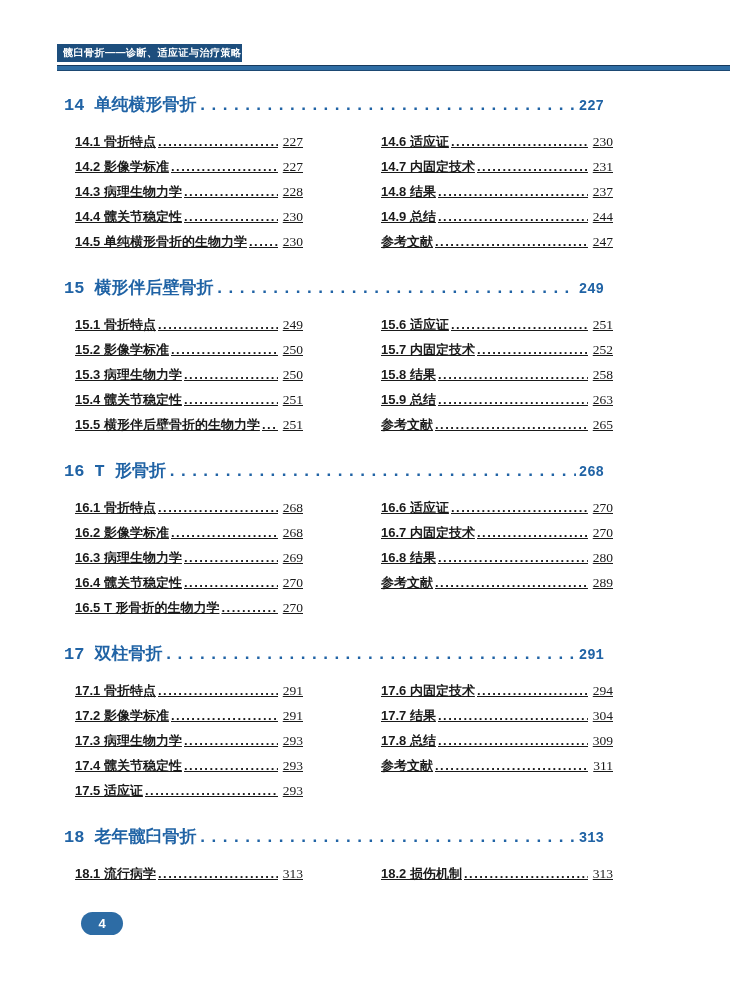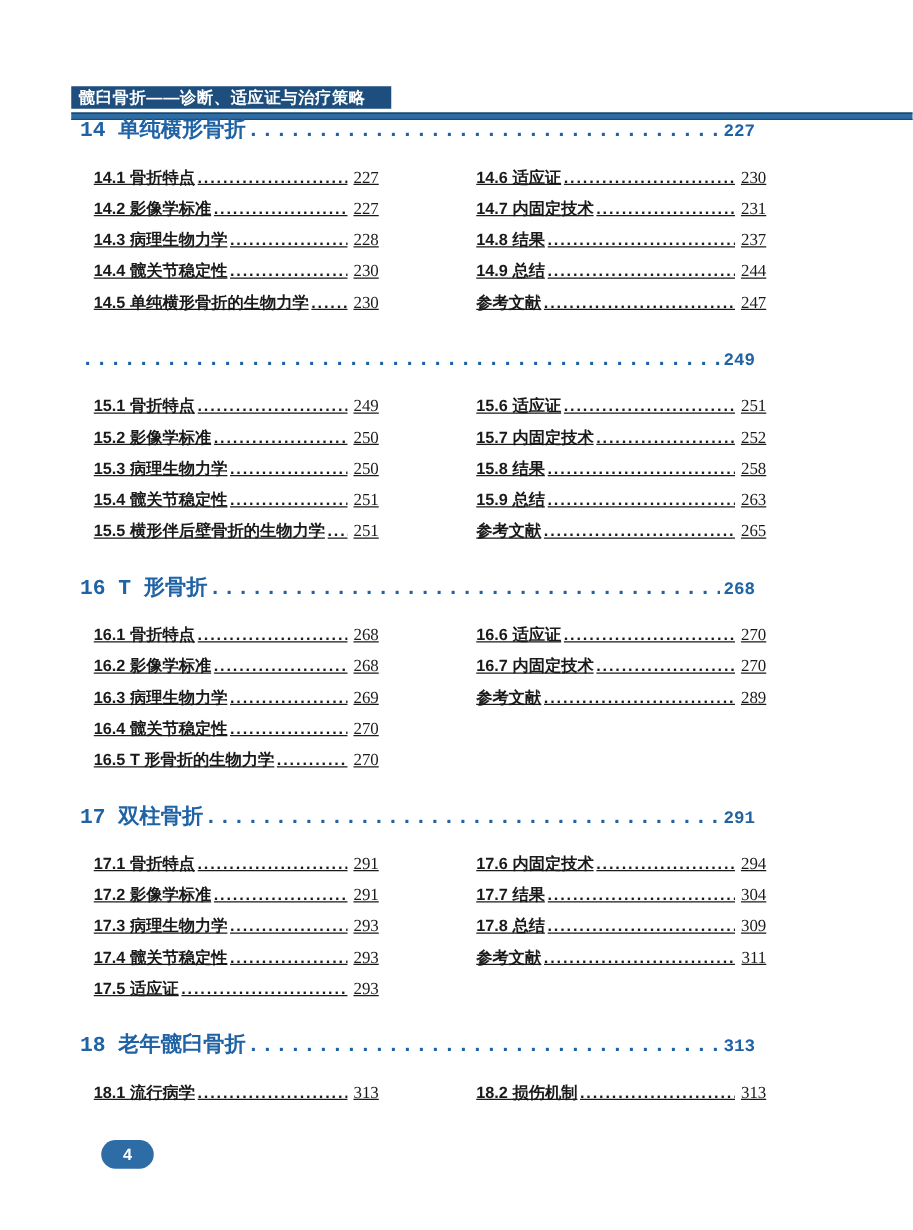--- a/index.html
+++ b/index.html
@@ -20,26 +20,25 @@
   .running-head {
     position: absolute;
     top: 42px;
     left: 57px;
     right: 0;
   }
   .head-badge {
     display: inline-block;
     background: #1d4e7d;
     color: #ffffff;
-    font-size: 13px;
+    font-size: 10px;
     font-weight: bold;
     line-height: 13px;
-    padding: 2px 20px 3px 6px;
+    padding: 2px 0 3px 6px;
     letter-spacing: 0.5px;
-    margin-top: 27px;
   }
   .head-rule {
     margin-top: 3px;
     height: 4px;
     background: #2e6da4;
     border-top: 1px solid #17395c;
     border-bottom: 1px solid #1d4973;
   }
 
   
@@ -202,20 +201,21 @@
     <span class="item-label">参考文献</span>
     <span class="dots"></span>
     <span class="item-page">247</span>
   </div>
 </div>
     </div>
   </section>
 
   <section class="chapter">
     <div class="chapter-heading">
+      <span class="ch-title">15 横形伴后壁骨折</span>
       <span class="dots ch-dots"></span>
       <span class="ch-page">249</span>
     </div>
     <div class="columns">
       <div class="col col-left">
   <div class="toc-item">
     <span class="item-label">15.1 骨折特点</span>
     <span class="dots"></span>
     <span class="item-page">249</span>
   </div>
@@ -322,20 +322,25 @@
     <span class="dots"></span>
     <span class="item-page">270</span>
   </div>
 
   <div class="toc-item">
     <span class="item-label">16.7 内固定技术</span>
     <span class="dots"></span>
     <span class="item-page">270</span>
   </div>
 
+  <div class="toc-item">
+    <span class="item-label">16.8 结果</span>
+    <span class="dots"></span>
+    <span class="item-page">280</span>
+  </div>
 
 
   <div class="toc-item">
     <span class="item-label">参考文献</span>
     <span class="dots"></span>
     <span class="item-page">289</span>
   </div>
 </div>
     </div>
   </section>

